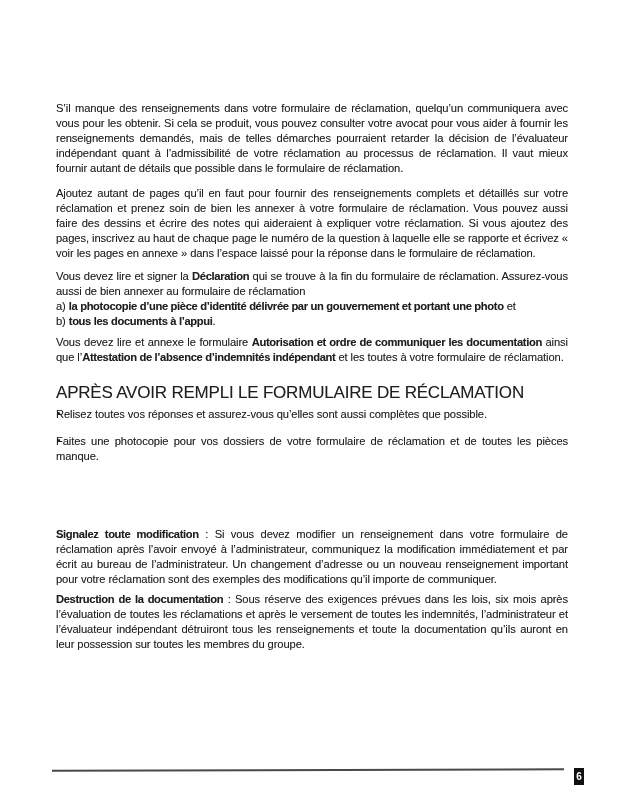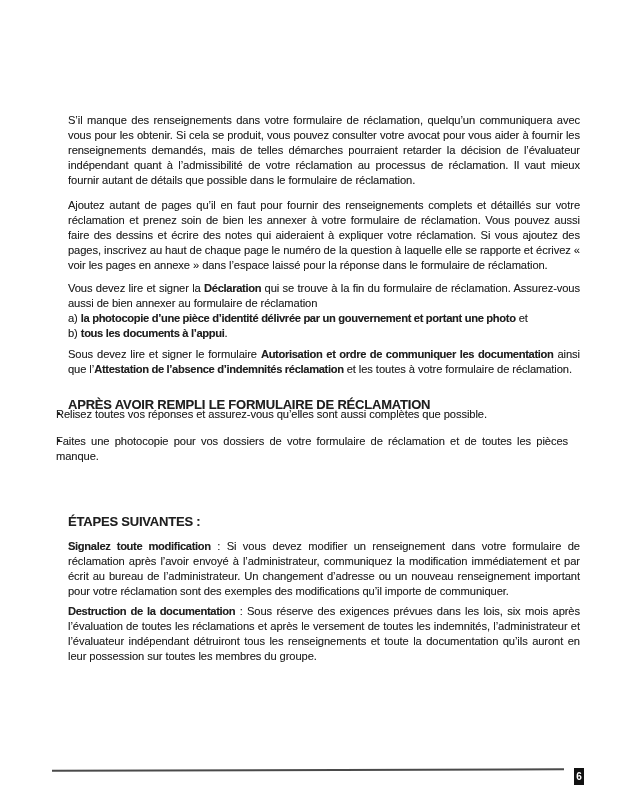--- a/index.html
+++ b/index.html
@@ -18,27 +18,27 @@
     overflow: hidden;
     text-shadow: 0 0 0.6px rgba(45,45,45,0.38);
   }
   .block {
     position: absolute;
     left: 56px;
     width: 512px;
     font-size: 11.2px;
     line-height: 15px;
     letter-spacing: -0.1px;
-    margin: 12px;
+    margin: 0;
   }
   .justify { text-align: justify; }
   b, strong { letter-spacing: -0.35px; }
   .heading {
-    font-weight: bold;
-    font-size: 13px;
+    font-weight: normal;
+    font-size: 17px;
     letter-spacing: -0.2px;
   }
   .bullet {
     position: absolute;
     left: 56px;
     width: 512px;
     font-size: 11.2px;
     line-height: 15px;
     letter-spacing: -0.1px;
   }
@@ -80,35 +80,34 @@
 <body>
 
 <div class="page">
 
   <p class="block justify" style="top:101px">S’il manque des renseignements dans votre formulaire de réclamation, quelqu’un communiquera avec vous pour les obtenir. Si cela se produit, vous pouvez consulter votre avocat pour vous aider à fournir les renseignements demandés, mais de telles démarches pourraient retarder la décision de l’évaluateur indépendant quant à l’admissibilité de votre réclamation au processus de réclamation. Il vaut mieux fournir autant de détails que possible dans le formulaire de réclamation.</p>
 
   <p class="block justify" style="top:186px">Ajoutez autant de pages qu’il en faut pour fournir des renseignements complets et détaillés sur votre réclamation et prenez soin de bien les annexer à votre formulaire de réclamation. Vous pouvez aussi faire des dessins et écrire des notes qui aideraient à expliquer votre réclamation. Si vous ajoutez des pages, inscrivez au haut de chaque page le numéro de la question à laquelle elle se rapporte et écrivez « voir les pages en annexe » dans l’espace laissé pour la réponse dans le formulaire de réclamation.</p>
 
   <p class="block justify" style="top:269px"><span>Vous devez lire et signer la </span><b>Déclaration</b><span> qui se trouve à la fin du formulaire de réclamation. Assurez-vous aussi de bien annexer au formulaire de réclamation</span><br><span>a) </span><b>la photocopie d’une pièce d’identité délivrée par un gouvernement et portant une photo</b><span> et</span><br><span>b) </span><b>tous les documents à l’appui</b><span>.</span></p>
 
-  <p class="block justify" style="top:335px"><span>Sous devez lire et signer le formulaire </span><b>Autorisation et ordre de communiquer les documentation</b><span> ainsi que l’</span><b>Attestation de l’absence d’indemnités réclamation</b><span> et les toutes à votre formulaire de réclamation.</span></p>
+  <p class="block justify" style="top:335px"><span>Vous devez lire et annexe le formulaire </span><b>Autorisation et ordre de communiquer les documentation</b><span> ainsi que l’</span><b>Attestation de l’absence d’indemnités indépendant</b><span> et les toutes à votre formulaire de réclamation.</span></p>
 
   <h2 class="block heading" style="top:385px">APRÈS AVOIR REMPLI LE FORMULAIRE DE RÉCLAMATION</h2>
 
   <div class="bullet" style="top:407px">
     <span class="marker">•</span>
     <span class="btext">Relisez toutes vos réponses et assurez-vous qu’elles sont aussi complètes que possible.</span>
   </div>
 
   <div class="bullet" style="top:434px">
     <span class="marker">•</span>
     <span class="btext">Faites une photocopie pour vos dossiers de votre formulaire de réclamation et de toutes les pièces manque.</span>
   </div>
 
-  <h2 class="block heading" style="top:502px">ÉTAPES SUIVANTES :</h2>
 
   <p class="block justify" style="top:527px"><b>Signalez toute modification</b><span> : Si vous devez modifier un renseignement dans votre formulaire de réclamation après l’avoir envoyé à l’administrateur, communiquez la modification immédiatement et par écrit au bureau de l’administrateur. Un changement d’adresse ou un nouveau renseignement important pour votre réclamation sont des exemples des modifications qu’il importe de communiquer.</span></p>
 
   <p class="block justify" style="top:592px"><b>Destruction de la documentation</b><span> : Sous réserve des exigences prévues dans les lois, six mois après l’évaluation de toutes les réclamations et après le versement de toutes les indemnités, l’administrateur et l’évaluateur indépendant détruiront tous les renseignements et toute la documentation qu’ils auront en leur possession sur toutes les membres du groupe.</span></p>
 
   <div class="footer-rule"></div>
 
   <div class="page-badge">6</div>
 
 </div>

